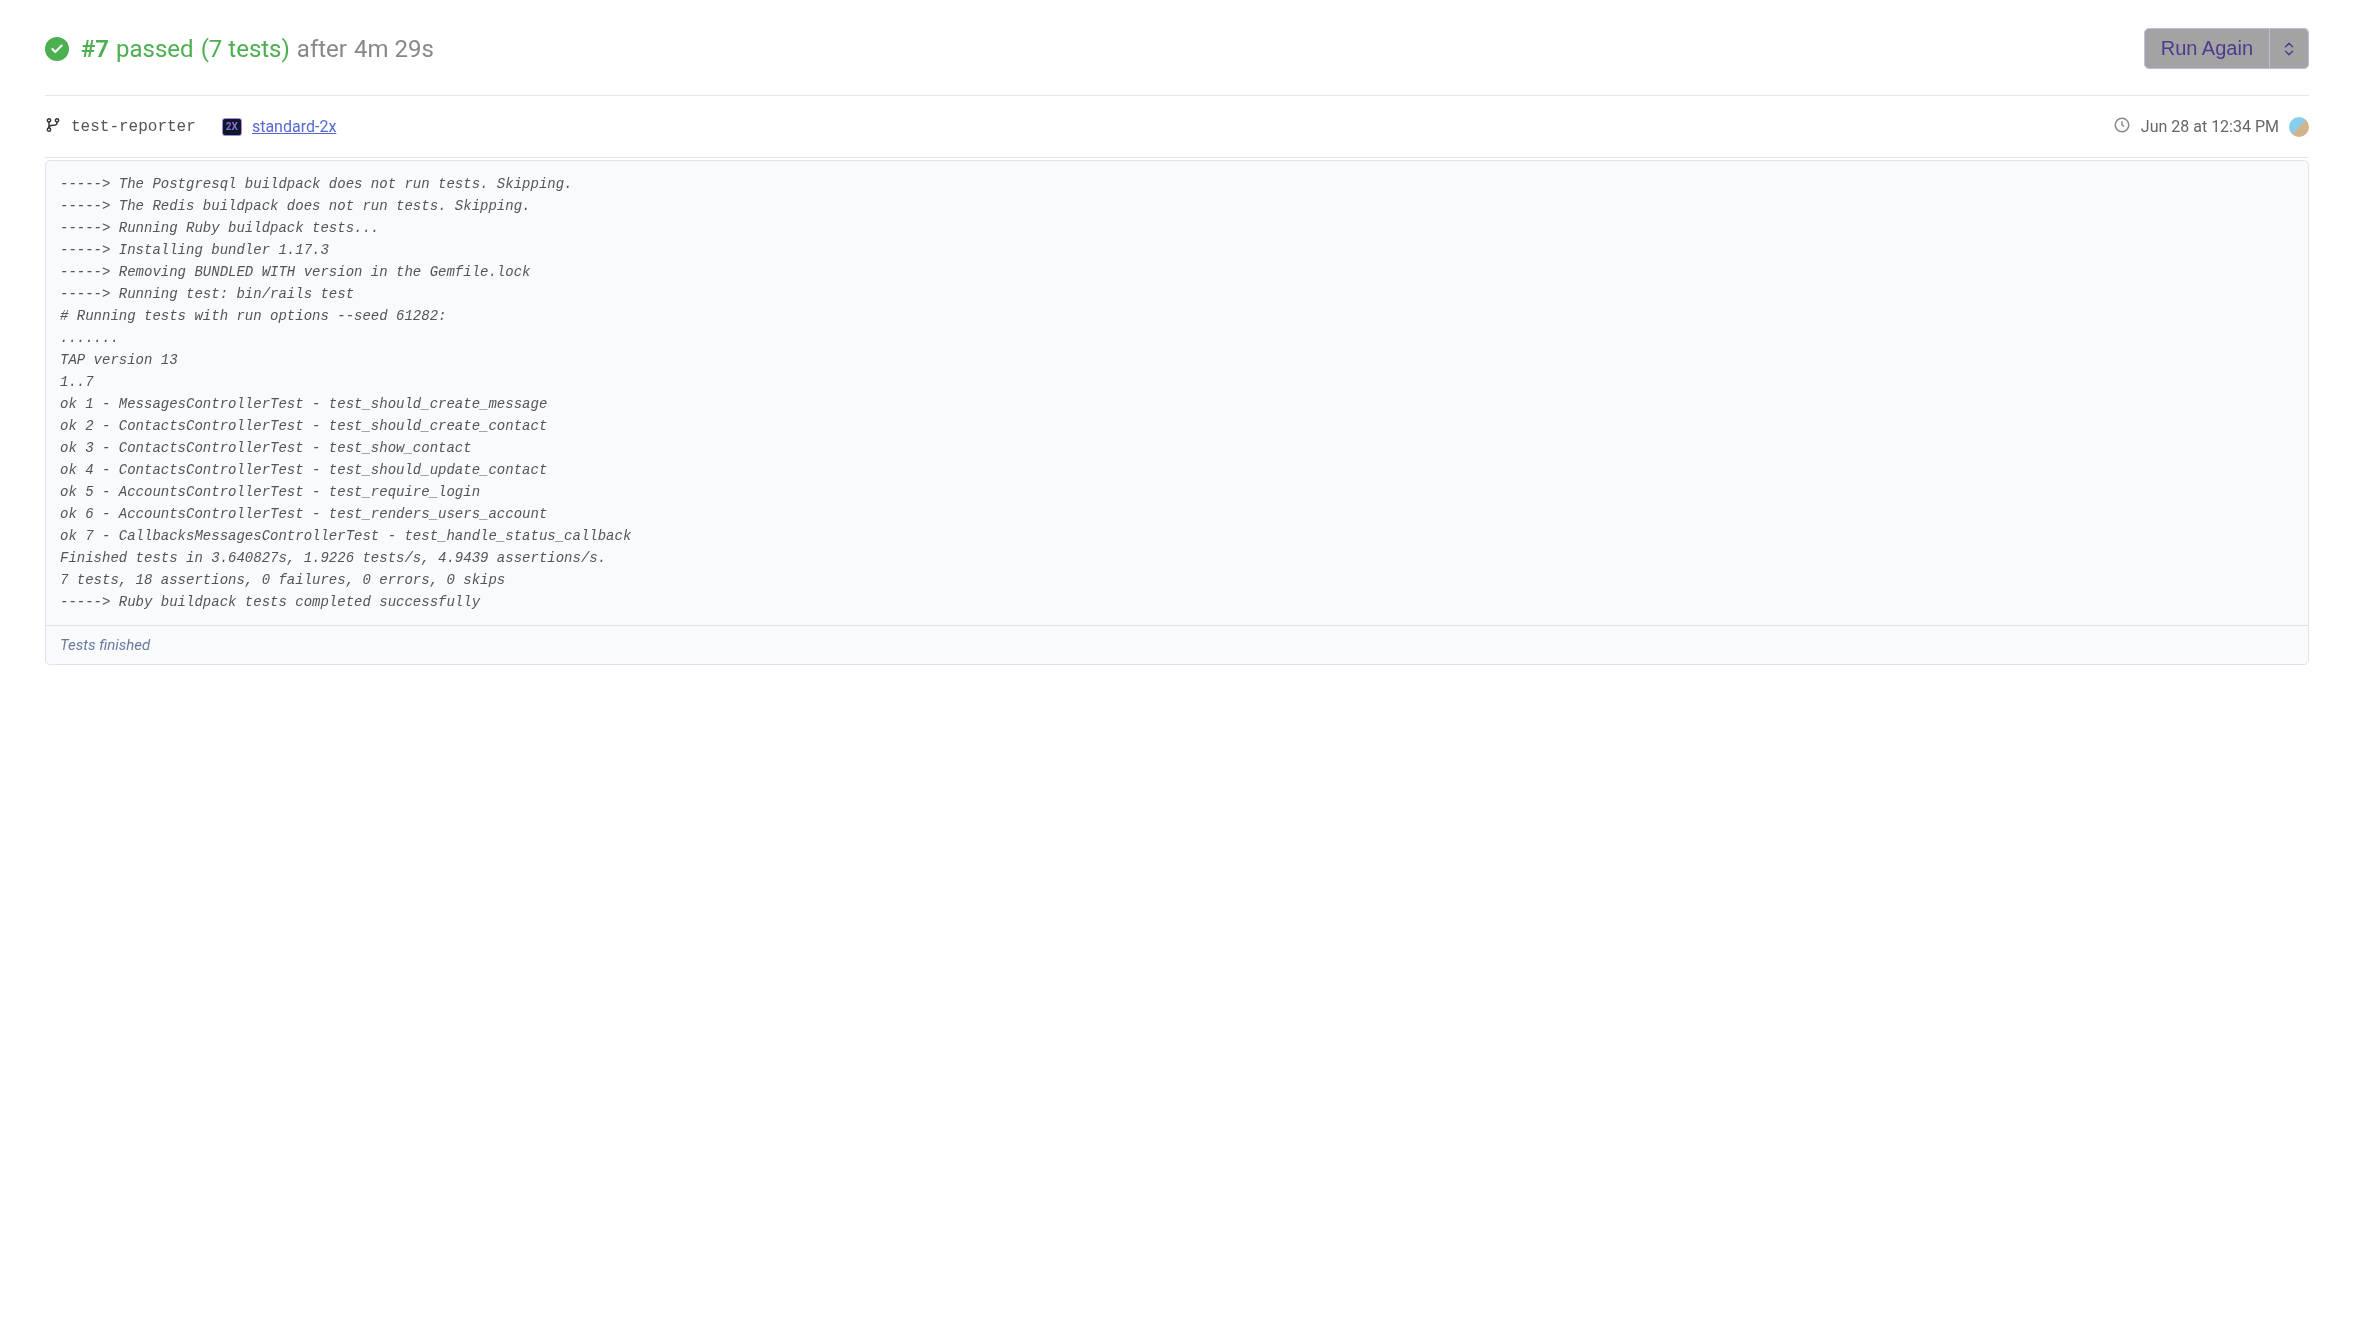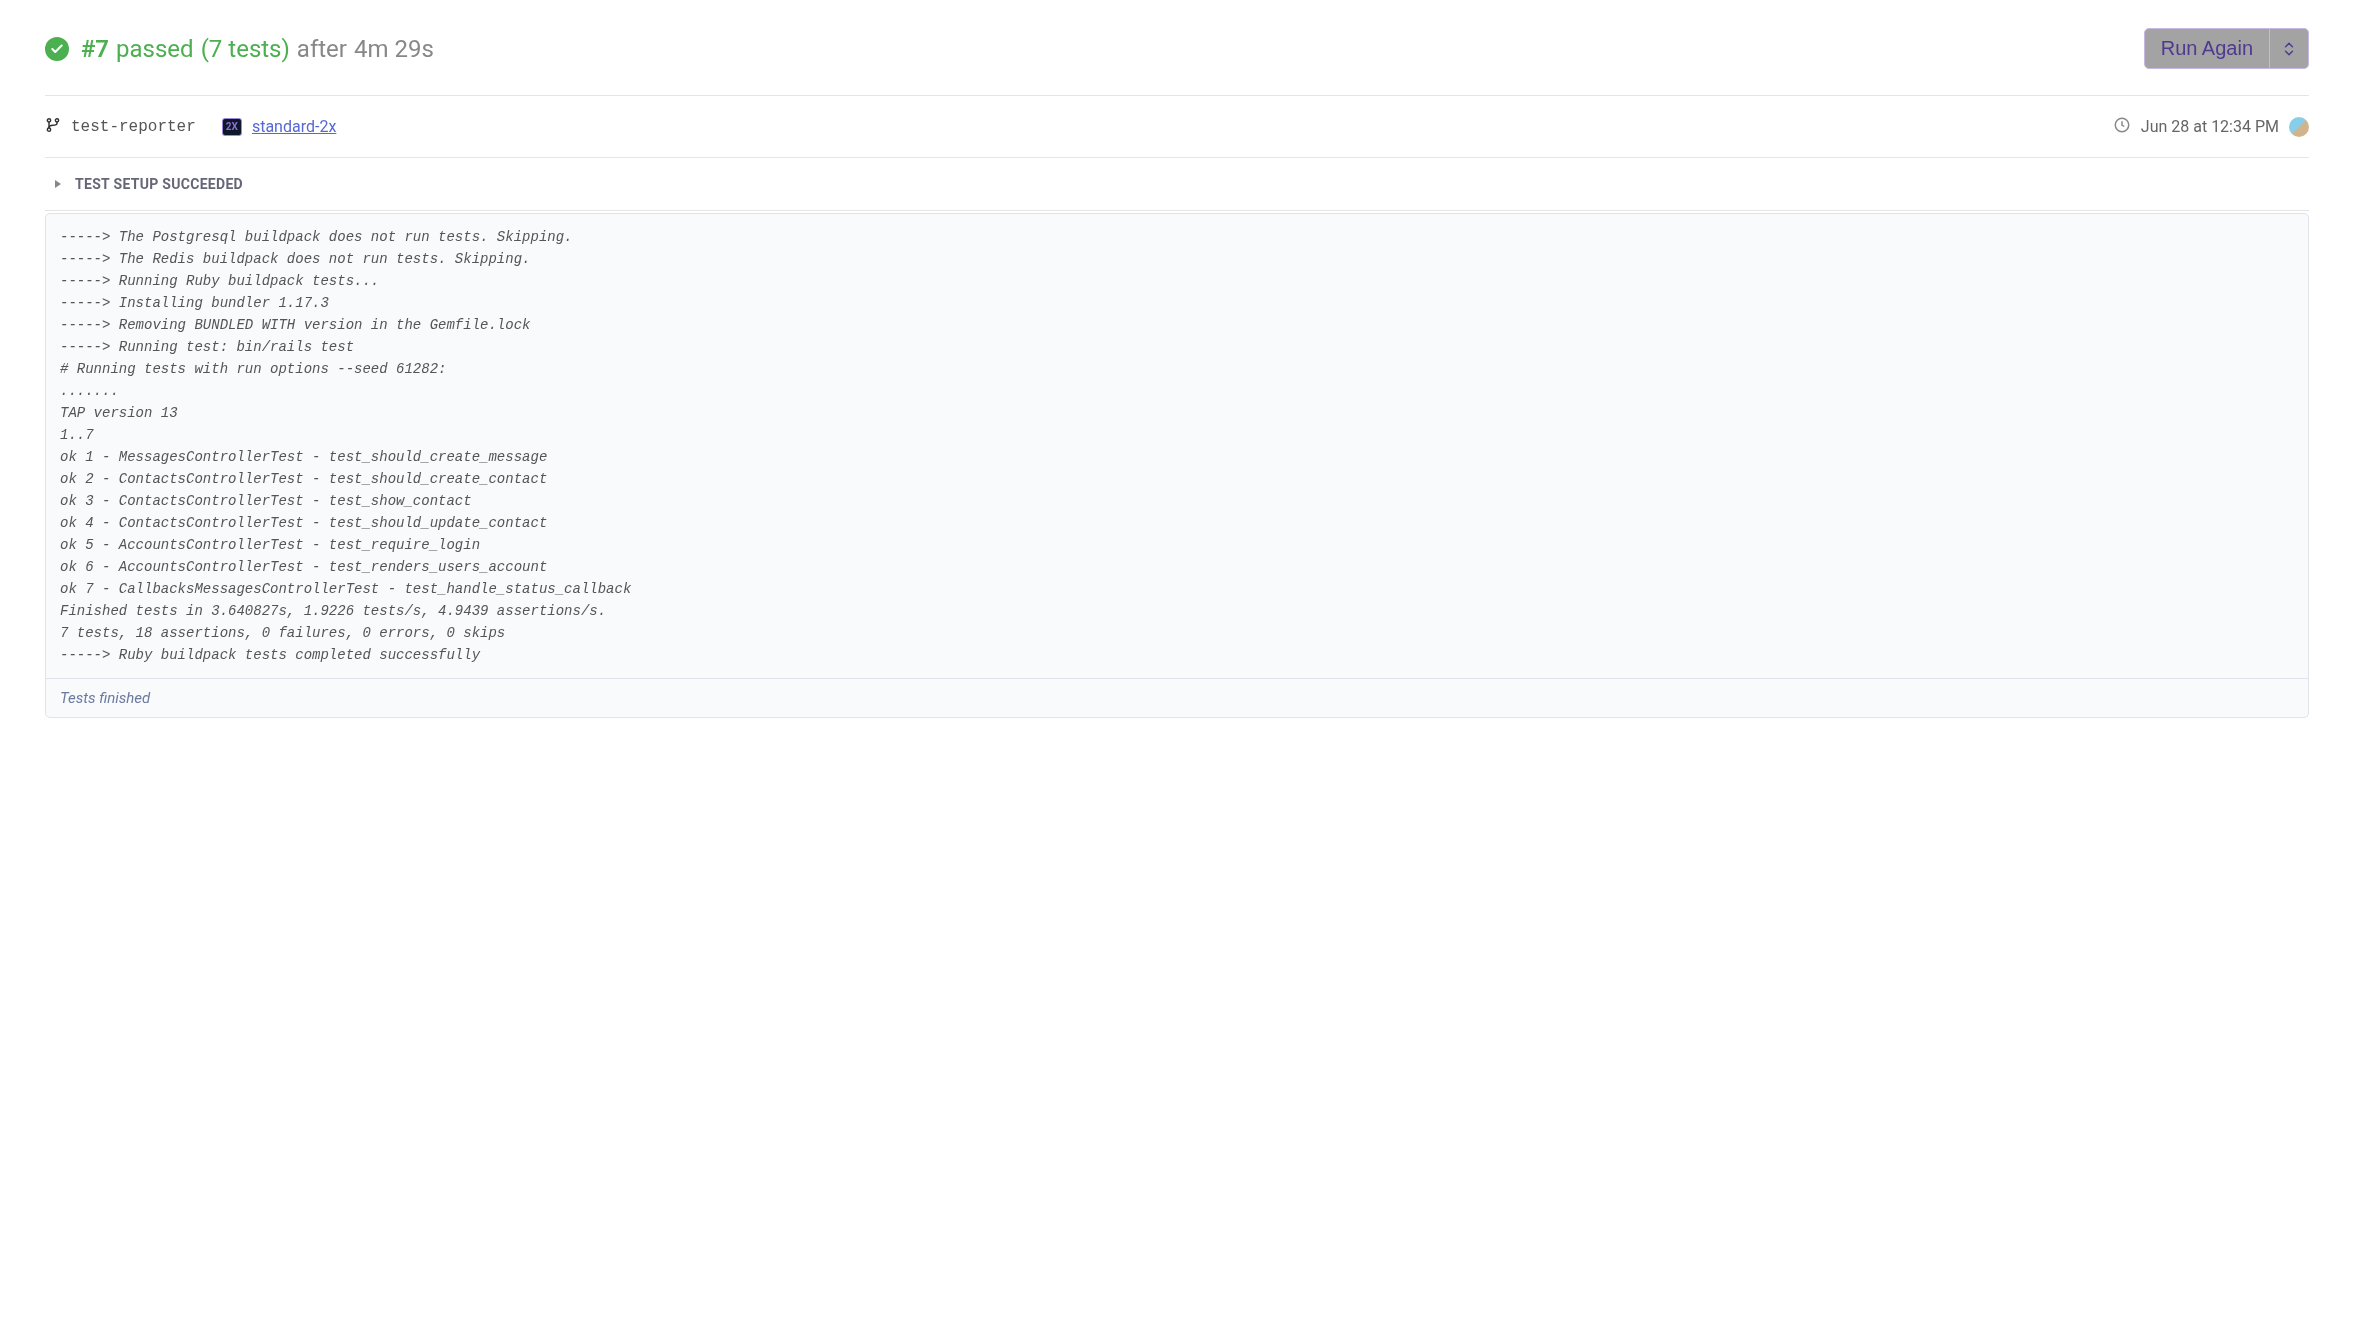--- a/index.html
+++ b/index.html
@@ -246,30 +246,20 @@
           <circle cx="12" cy="12" r="9"></circle>
           <polyline points="12 7 12 12 15 14"></polyline>
         </svg>
       </span>
       <span class="timestamp">Jun 28 at 12:34 PM</span>
       <span class="avatar"></span>
     </div>
   </div>
 
 
-  <div class="section">
-    <div class="section-header">
-      <span class="caret">
-        <svg viewBox="0 0 10 10">
-            <polygon points="2,1 8,5 2,9" fill="#888"></polygon>
-          </svg>
-      </span>
-      <span class="section-title">TEST SETUP SUCCEEDED</span>
-    </div>
-  </div>
 
   <div class="section">
     <div class="log-box">
       <div class="log-content">-----&gt; The Postgresql buildpack does not run tests. Skipping.
 -----&gt; The Redis buildpack does not run tests. Skipping.
 -----&gt; Running Ruby buildpack tests...
 -----&gt; Installing bundler 1.17.3
 -----&gt; Removing BUNDLED WITH version in the Gemfile.lock
 -----&gt; Running test: bin/rails test
 # Running tests with run options --seed 61282:

